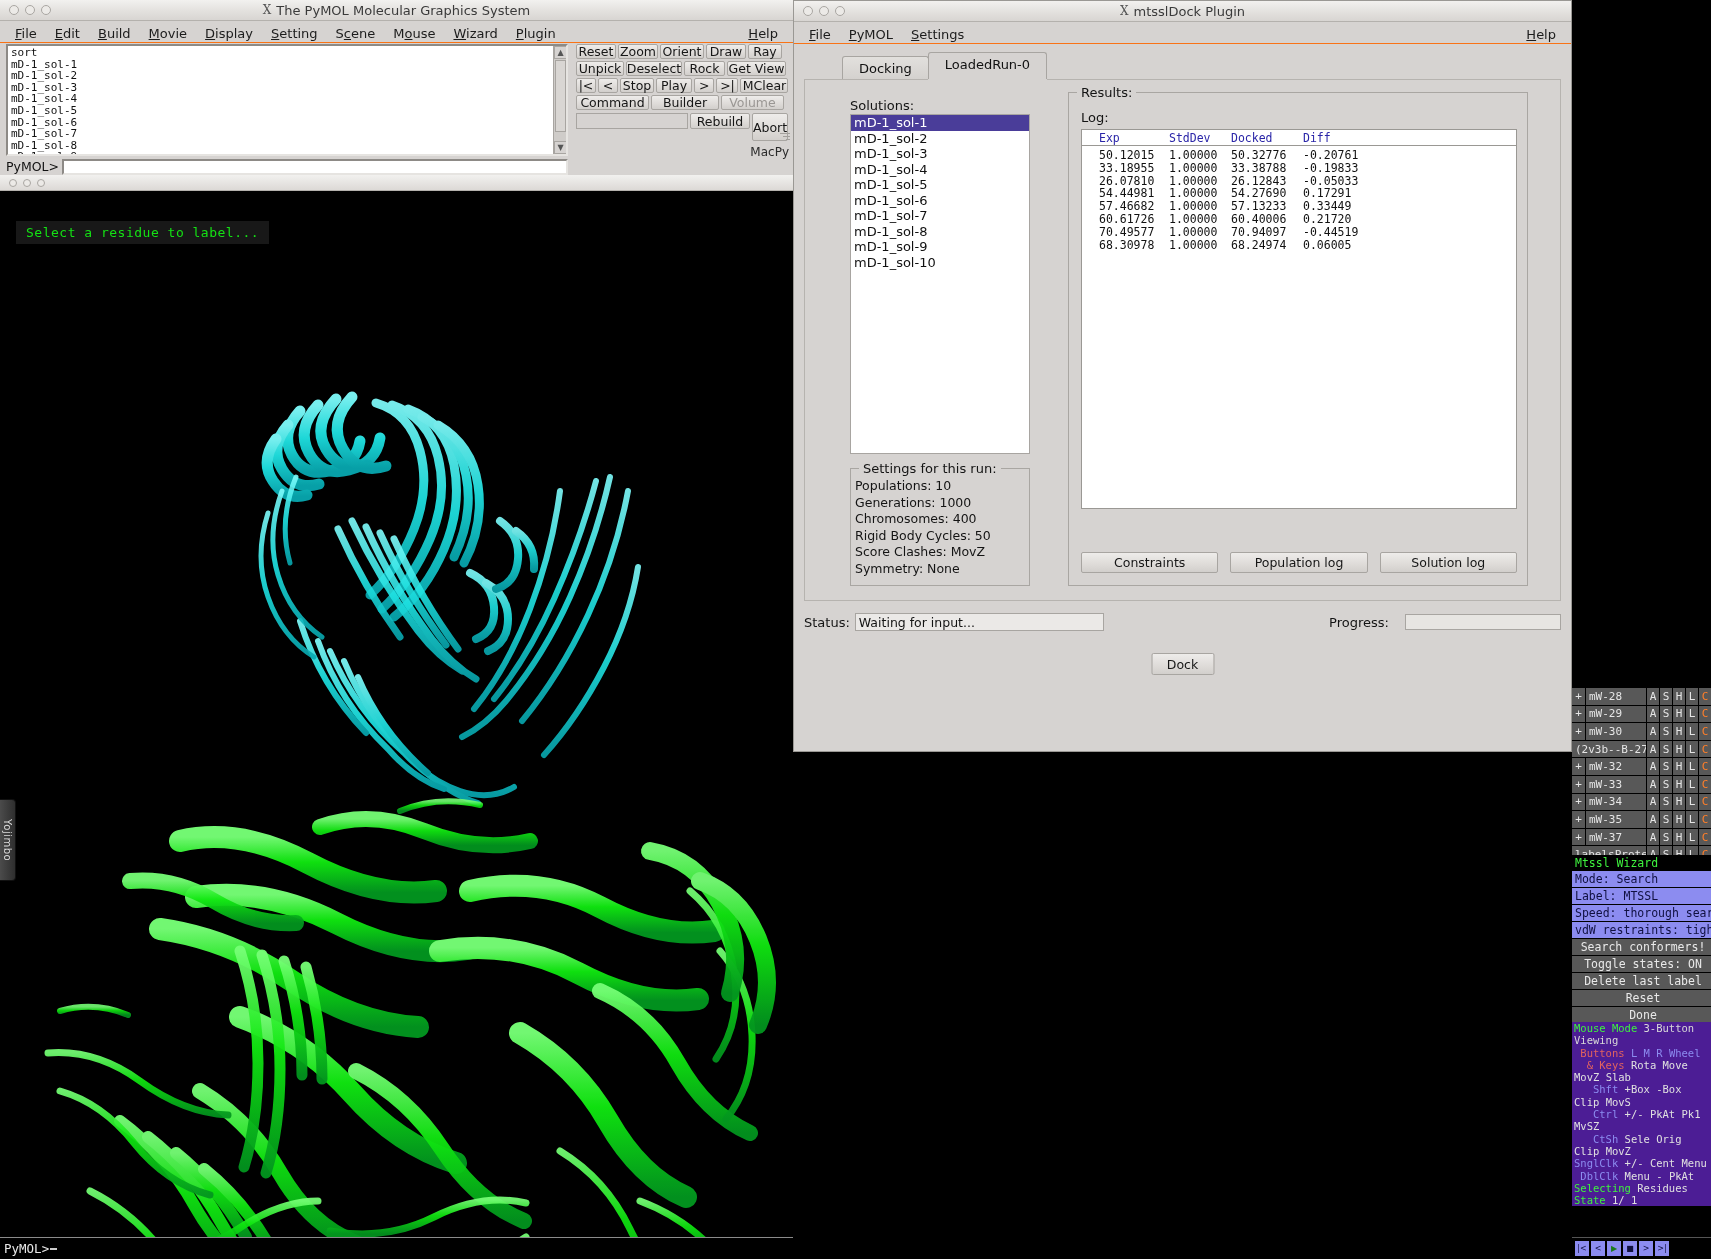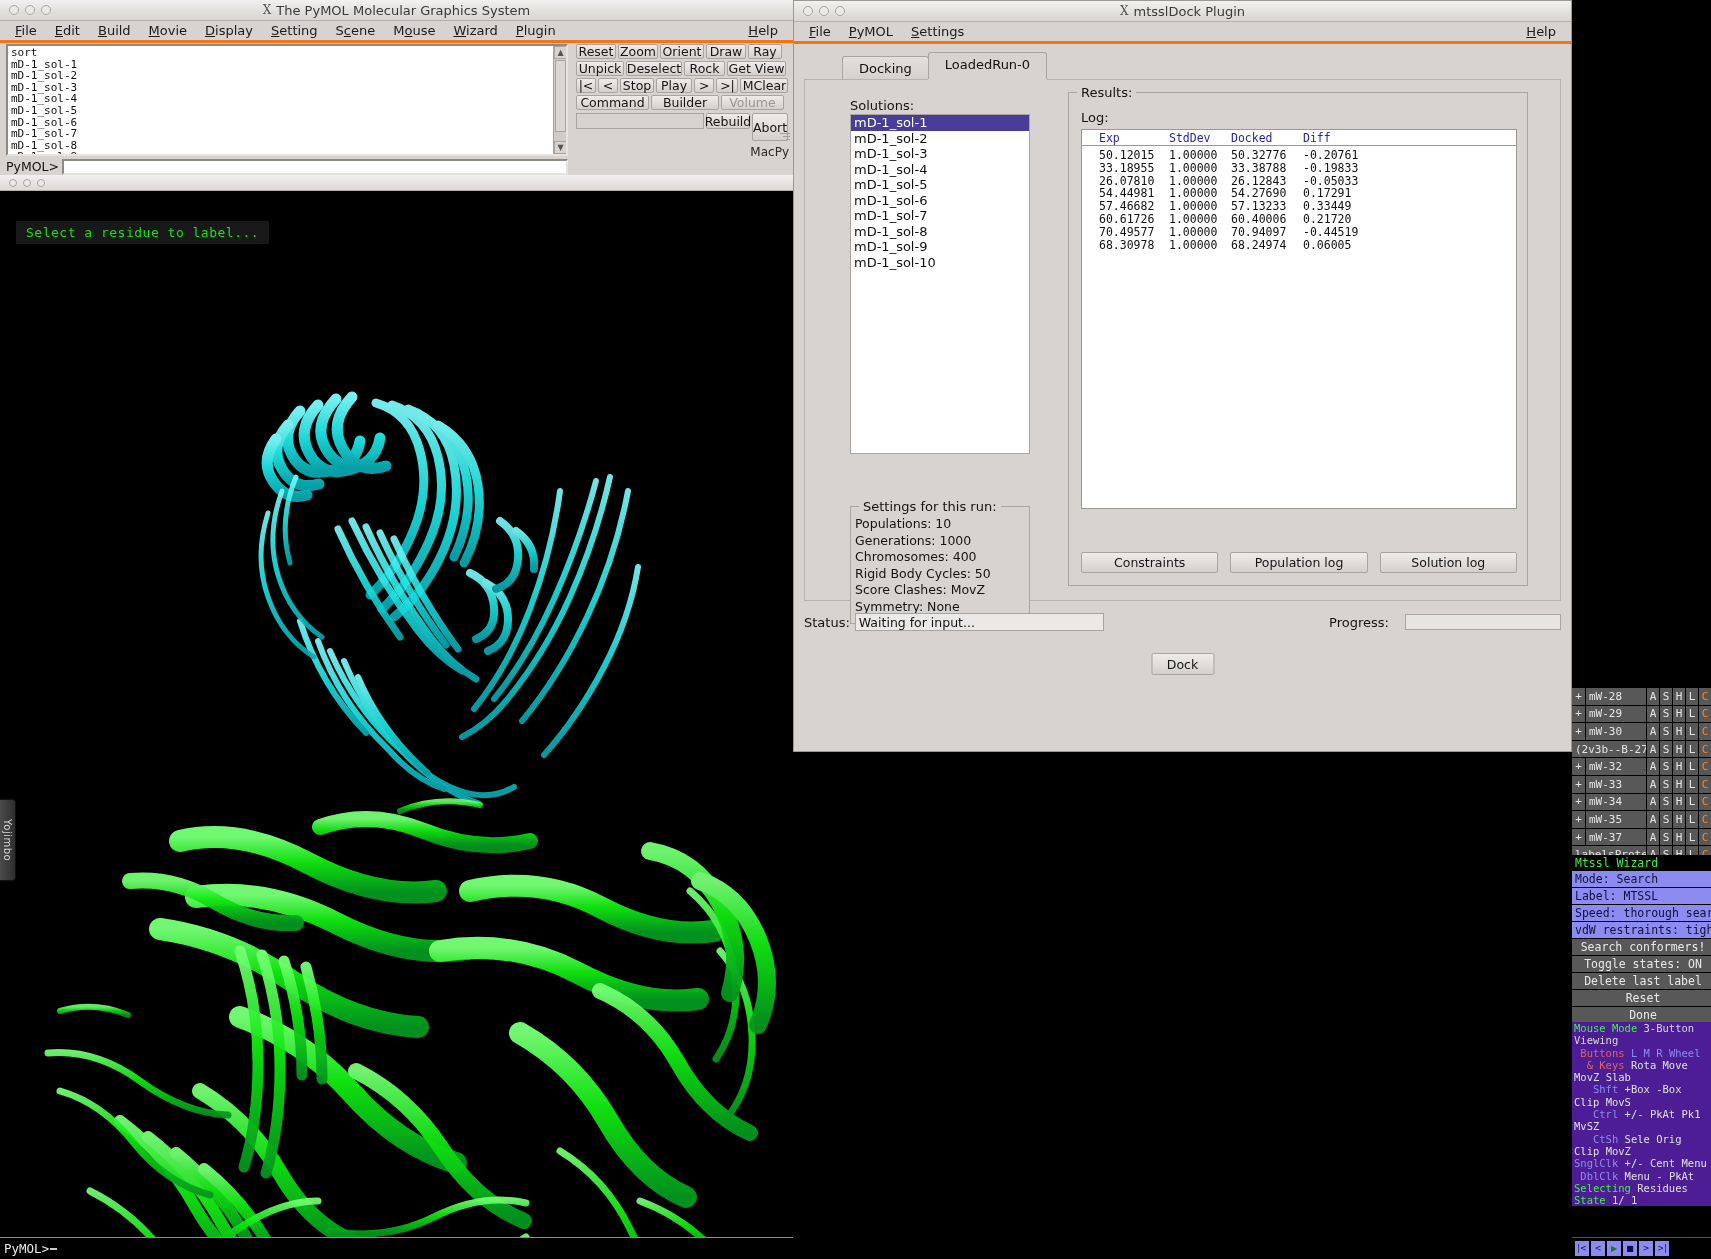--- a/index.html
+++ b/index.html
@@ -35,23 +35,23 @@
     position: absolute; left: 0; right: 0; text-align: center;
     font-size: 13px; color: #3a3a3a; pointer-events:none;
     font-family: "DejaVu Sans", sans-serif;
   }
   .tb-xicon {
     font-family: "DejaVu Serif", serif;
     font-size: 12px; color:#555; margin-right:5px;
     display:inline-block; vertical-align:1px;
   }
   .menubar {
-    height: 22px; display: flex; align-items: center;
+    height: 22px; display: flex; align-items: flex-end;
     background: #d6d3d1;
-    border-bottom: 3px solid #f97316;
+    border-bottom: 1px solid #f97316;
     padding-left: 6px;
   }
   .menuitem {
     padding: 1px 9px; font-size: 13px; color: #1c1c1c; cursor: default;
   }
   .menuitem u { text-decoration: underline; }
   .menuitem.right { margin-left: auto; margin-right: 6px; }
 
   
   .btn {
@@ -189,21 +189,21 @@
   #solutions-list .opt { padding: 0 3px; line-height:15.5px; height:15.5px; white-space:nowrap; }
   #solutions-list .opt.sel { background:#4a3d99; color:#fff; }
 
   .groupbox {
     position:absolute; border:1px solid #a9a6a2; background:#d6d3d1;
   }
   .groupbox > .gb-title {
     position:absolute; top:-8px; left:8px; background:#d6d3d1;
     padding:0 4px; font-size:13px; color:#141414;
   }
-  #settings-box { left:45px; top:388px; width:180px; height:118px;margin-top:38px; }
+  #settings-box { left:45px; top:388px; width:180px; height:118px; }
   #settings-box .row { font-size:12.5px; color:#141414; line-height:16.6px; padding-left:4px;}
 
   #results-box { left:263px; top:12px; width:460px; height:494px; }
   #log-label { position:absolute; left:12px; top:17px; font-size:13px; color:#141414; }
   #log-table {
     position:absolute; left:12px; top:36px; width:436px; height:380px;
     background:#fff; border:1px solid #9a9894;
     font-family:"DejaVu Sans Mono", monospace; font-size:11.5px;
   }
   #log-head {
@@ -388,21 +388,21 @@
       </div>
       <div class="btnrow">
         <div class="btn" style="width:73px">Command</div>
         <div class="btn" style="width:68px">Builder</div>
         <div class="btn disabled" style="width:63px">Volume</div>
       </div>
     </div>
 
     <div id="pymol-rebuild-row">
       <div id="pymol-entry-blank"></div>
-      <div class="btn" style="width:44px;height:16px">Rebuild</div>
+      <div class="btn" style="width:60px;height:16px">Rebuild</div>
       <div class="btn" style="width:36px;height:28px">Abort</div>
     </div>
 
     <div id="pymol-resize">
       <i style="width:10px"></i>
         <i style="width:7px"></i>
         <i style="width:4px"></i>
     </div>
     <div id="pymol-mac-row">MacPy</div>
   </div>

